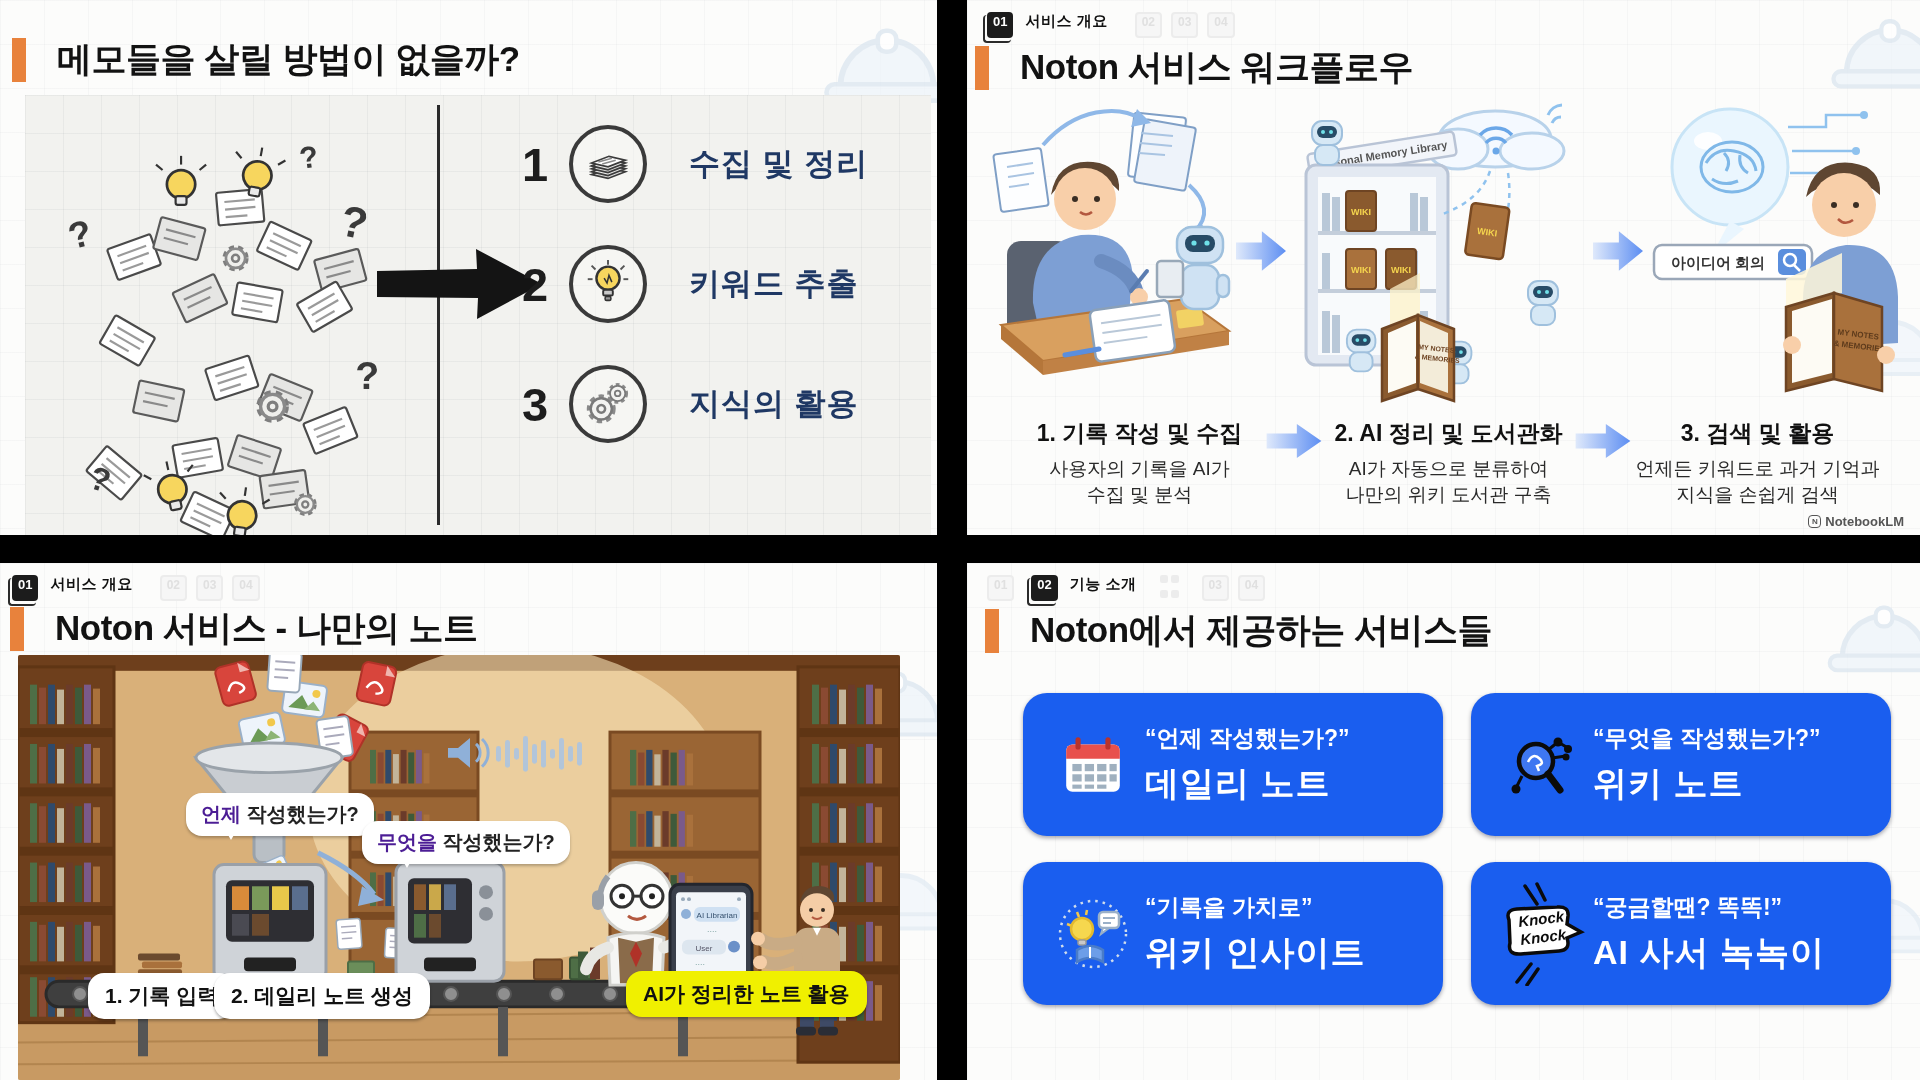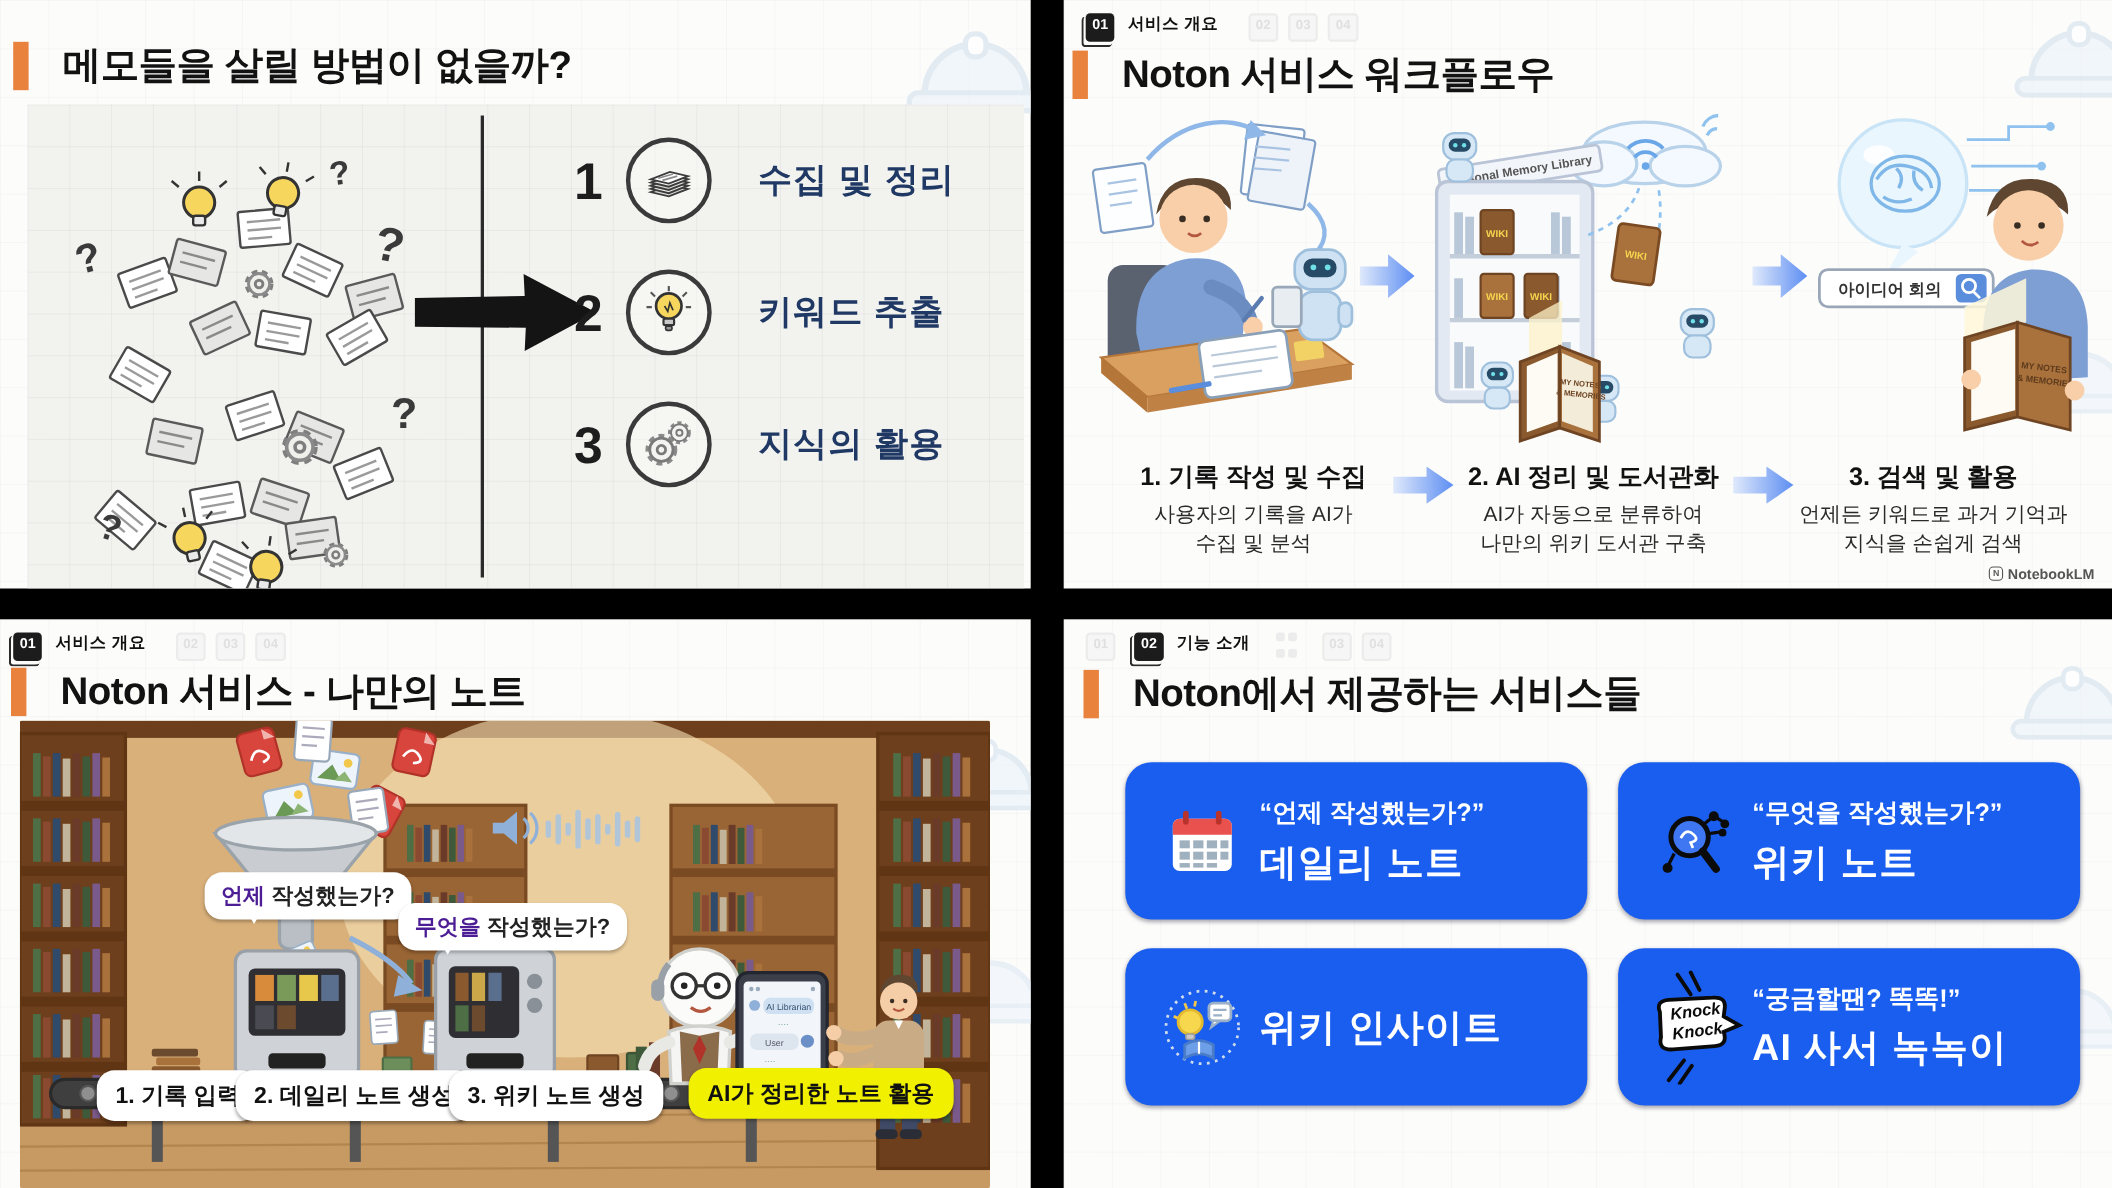--- a/index.html
+++ b/index.html
@@ -740,21 +740,20 @@
       <div class="bubble" style="left:168px;top:138px;">
         <em>언제</em><span> 작성했는가?</span>
       </div>
       <div class="bubble" style="left:344px;top:138px;margin-top:28px;">
         <em>무엇을</em><span> 작성했는가?</span>
       </div>
 
       
       <div class="pill" style="left:70px;top:318px;">1. 기록 입력</div>
       <div class="pill" style="left:196px;top:318px;">2. 데일리 노트 생성</div>
-      <div class="pill" style="left:390px;top:318px;">3. 위키 노트 생성</div>
       <div class="pill pill-hl" style="left:608px;top:316px;">AI가 정리한 노트 활용</div>
     </div>
   </section>
 
   <section class="slide" id="slide-features">
     <svg class="helmet" style="right:-22px;top:30px;" width="116" height="96" viewBox="0 0 110 92">
       <path d="M15,62 a40,40 0 0 1 80,0 Z" fill="#eef4fa" stroke="#dbe6f0" stroke-width="5"></path>
       <rect x="47" y="14" width="16" height="18" rx="7" fill="#fff" stroke="#dbe6f0" stroke-width="4"></rect>
       <rect x="3" y="60" width="104" height="14" rx="7" fill="#eef4fa" stroke="#dbe6f0" stroke-width="4"></rect>
     </svg>
@@ -852,20 +851,21 @@
             <rect x="21" y="42" width="8" height="5" rx="2" fill="#c9c9c9" stroke="#9a9a9a" stroke-width="1.5"></rect>
             <rect x="42" y="14" width="20" height="16" rx="4" fill="#fff" stroke="#9ab0c8" stroke-width="2.5"></rect>
             <line x1="46" y1="20" x2="58" y2="20" stroke="#9ab0c8" stroke-width="2"></line>
             <line x1="46" y1="25" x2="54" y2="25" stroke="#9ab0c8" stroke-width="2"></line>
             <polygon points="46,30 44,36 52,30" fill="#fff" stroke="#9ab0c8" stroke-width="2"></polygon>
             <path d="M20 52 Q33 44 46 52 L46 64 Q33 56 20 64 Z" fill="#6d9ee8" stroke="#4a7cc8" stroke-width="2.5"></path>
             <line x1="33" y1="49" x2="33" y2="60" stroke="#fff" stroke-width="2"></line>
           </svg>
         </div>
         <div class="card-text">
+          <div class="card-quote">“기록을 가치로”</div>
           <div class="card-name">위키 인사이트</div>
         </div>
       </div>
 
       <div class="card">
         <div class="card-icon">
           <svg width="92" height="104" viewBox="0 0 92 104">
             <g stroke="#0b0b0b" stroke-width="3.5" stroke-linecap="round">
               <line x1="30" y1="4" x2="42" y2="22"></line>
                 <line x1="42" y1="2" x2="50" y2="18"></line>

